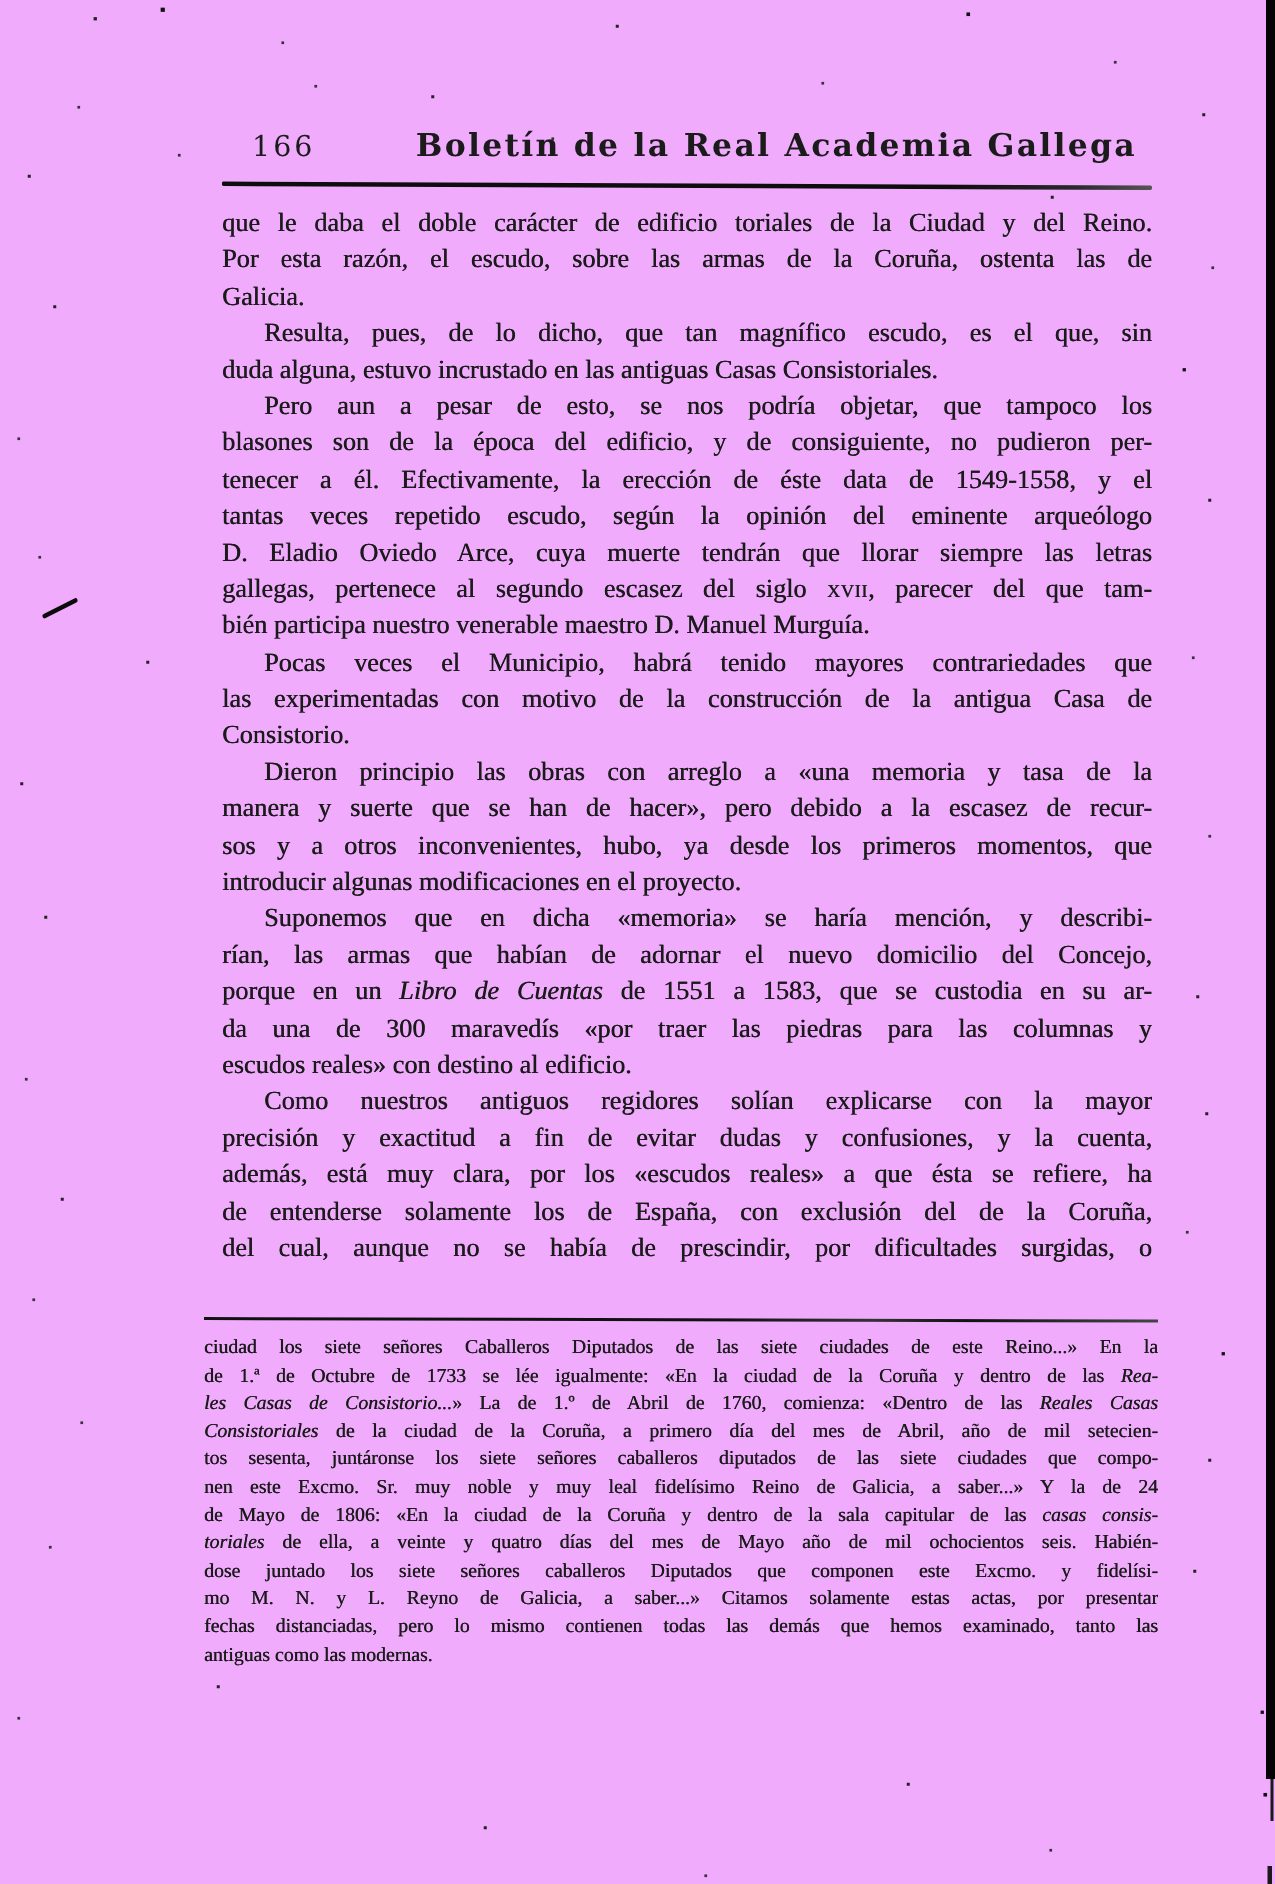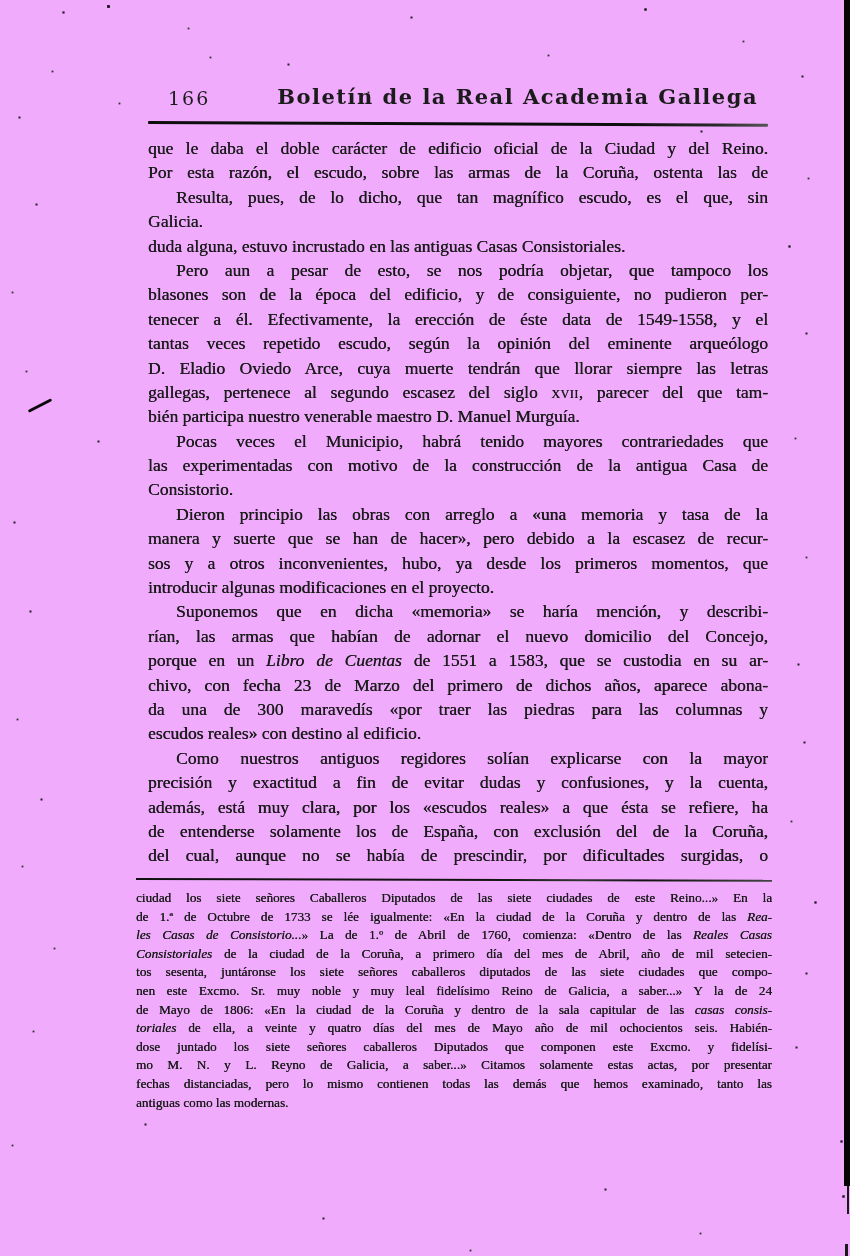--- a/index.html
+++ b/index.html
@@ -117,43 +117,42 @@
 
 <div class="page">
 
   <div class="running-head">
     <span class="page-number">166</span>
     <span class="journal-title">Boletín de la Real Academia Gallega</span>
   </div>
   <div class="head-rule"></div>
 
   <div class="body-text" id="body-text">
-      <div class="tline"><span>que le daba el doble carácter de edificio oficial de la Ciudad y del Reino.</span></div>
+      <div class="tline"><span>que le daba el doble carácter de edificio toriales de la Ciudad y del Reino.</span></div>
       <div class="tline"><span>Por esta razón, el escudo, sobre las armas de la Coruña, ostenta las de</span></div>
+      <div class="tline rag"><span>Galicia.</span></div>
       <div class="tline ind"><span>Resulta, pues, de lo dicho, que tan magnífico escudo, es el que, sin</span></div>
-      <div class="tline rag"><span>Galicia.</span></div>
       <div class="tline rag"><span>duda alguna, estuvo incrustado en las antiguas Casas Consistoriales.</span></div>
       <div class="tline ind"><span>Pero aun a pesar de esto, se nos podría objetar, que tampoco los</span></div>
       <div class="tline"><span>blasones son de la época del edificio, y de consiguiente, no pudieron per-</span></div>
       <div class="tline"><span>tenecer a él. Efectivamente, la erección de éste data de 1549-1558, y el</span></div>
       <div class="tline"><span>tantas veces repetido escudo, según la opinión del eminente arqueólogo</span></div>
       <div class="tline"><span>D. Eladio Oviedo Arce, cuya muerte tendrán que llorar siempre las letras</span></div>
       <div class="tline"><span>gallegas, pertenece al segundo escasez del siglo </span><span class="sc">xvii</span><span>, parecer del que tam-</span></div>
       <div class="tline rag"><span>bién participa nuestro venerable maestro D. Manuel Murguía.</span></div>
       <div class="tline ind"><span>Pocas veces el Municipio, habrá tenido mayores contrariedades que</span></div>
       <div class="tline"><span>las experimentadas con motivo de la construcción de la antigua Casa de</span></div>
       <div class="tline rag"><span>Consistorio.</span></div>
       <div class="tline ind"><span>Dieron principio las obras con arreglo a «una memoria y tasa de la</span></div>
       <div class="tline"><span>manera y suerte que se han de hacer», pero debido a la escasez de recur-</span></div>
       <div class="tline"><span>sos y a otros inconvenientes, hubo, ya desde los primeros momentos, que</span></div>
       <div class="tline rag"><span>introducir algunas modificaciones en el proyecto.</span></div>
       <div class="tline ind"><span>Suponemos que en dicha «memoria» se haría mención, y describi-</span></div>
       <div class="tline"><span>rían, las armas que habían de adornar el nuevo domicilio del Concejo,</span></div>
       <div class="tline"><span>porque en un </span><span class="it">Libro de Cuentas</span><span> de 1551 a 1583, que se custodia en su ar-</span></div>
-      <div class="tline"><span>chivo, con fecha 23 de Marzo del primero de dichos años, aparece abona-</span></div>
       <div class="tline"><span>da una de 300 maravedís «por traer las piedras para las columnas y</span></div>
       <div class="tline rag"><span>escudos reales» con destino al edificio.</span></div>
       <div class="tline ind"><span>Como nuestros antiguos regidores solían explicarse con la mayor</span></div>
       <div class="tline"><span>precisión y exactitud a fin de evitar dudas y confusiones, y la cuenta,</span></div>
       <div class="tline"><span>además, está muy clara, por los «escudos reales» a que ésta se refiere, ha</span></div>
       <div class="tline"><span>de entenderse solamente los de España, con exclusión del de la Coruña,</span></div>
       <div class="tline"><span>del cual, aunque no se había de prescindir, por dificultades surgidas, o</span></div>
     </div>
 
   <div class="foot-rule"></div>

